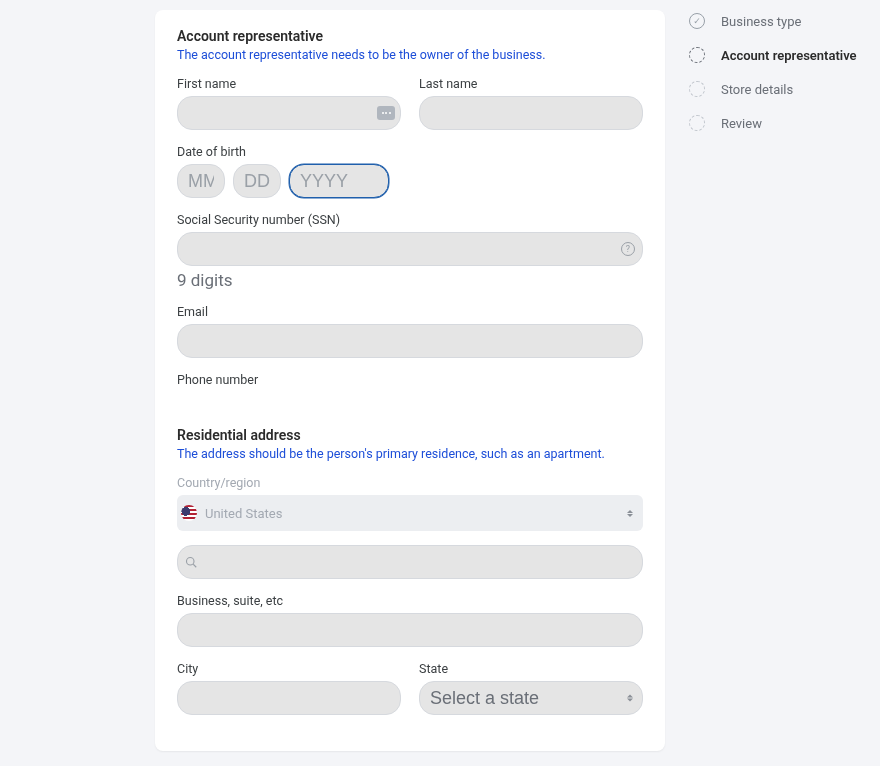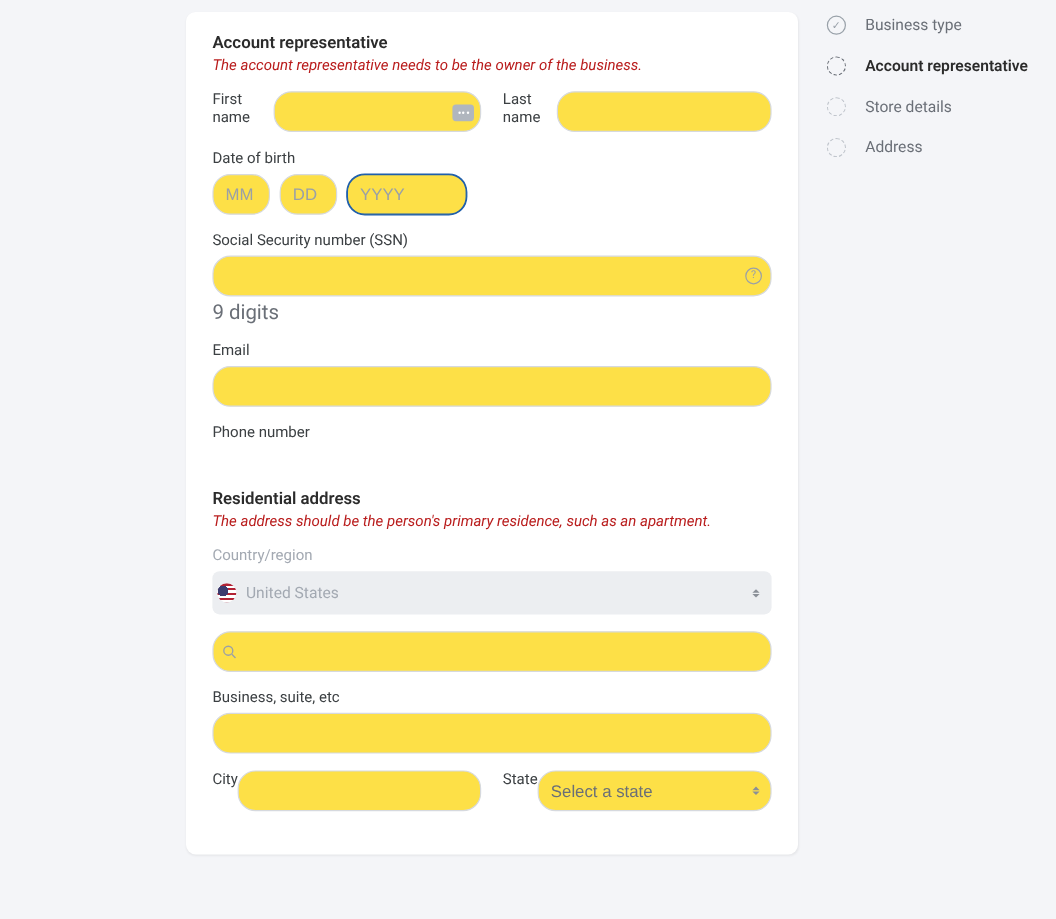--- a/index.html
+++ b/index.html
@@ -26,43 +26,42 @@
     margin: 10px 0 0 155px;
     padding: 18px 22px 22px 22px;
   }
   h4.section-title {
     margin: 0 0 2px 0;
     font-size: 14px;
     font-weight: 600;
     color: #2b2b2b;
   }
   .section-sub {
-    color: #b91c1c;
+    color: #1d4ed8;
     font-size: 12.5px;
     margin: 3px 0 14px 0;
-    font-style: italic;
   }
   .row { display: flex; gap: 18px; }
-  .col { display: flex; flex-direction: row; flex: 1; }
+  .col { display: flex; flex-direction: column; flex: 1; }
   label.field-label {
     font-size: 12.5px;
     color: #3c4043;
     margin-bottom: 5px;
     display: block;
   }
   label.field-label.disabled { color: #a3a9b2; }
   .input {
     width: 100%;
     height: 34px;
     border: 1px solid #d6d9de;
     border-radius: 15px;
     padding: 0 10px;
-    font-size: 14px;
+    font-size: 18px;
     color: #333;
-    background: #fde047;
+    background: #e5e5e5;
   }
   .input::placeholder { color: #9aa0a7; }
   .input.focused { border: 1.5px solid #1f5fac; box-shadow: 0 0 0 0.5px #1f5fac; }
   .field-block { margin-bottom: 14px; }
   .dob-row { display: flex; gap: 8px; }
   .dob-row .input.mm, .dob-row .input.dd { width: 48px; text-align: left; }
   .dob-row .input.yyyy { width: 100px; }
   .name-input-wrap { position: relative; }
   .name-badge {
     position: absolute;
@@ -291,16 +290,16 @@
     <div class="step active">
       <div class="circle dashed"></div>
       <span class="label">Account representative</span>
     </div>
     <div class="step">
       <div class="circle dashed"></div>
       <span class="label">Store details</span>
     </div>
     <div class="step">
       <div class="circle dashed"></div>
-      <span class="label">Address</span>
+      <span class="label">Review</span>
     </div>
   </div>
 </div>
 
 </body></html>

